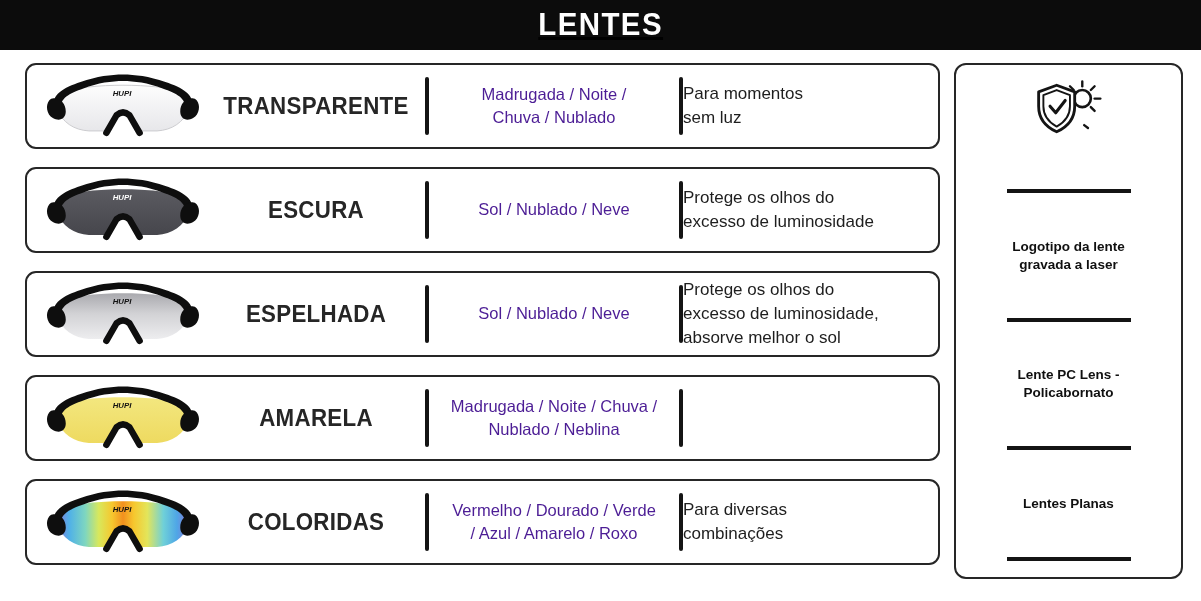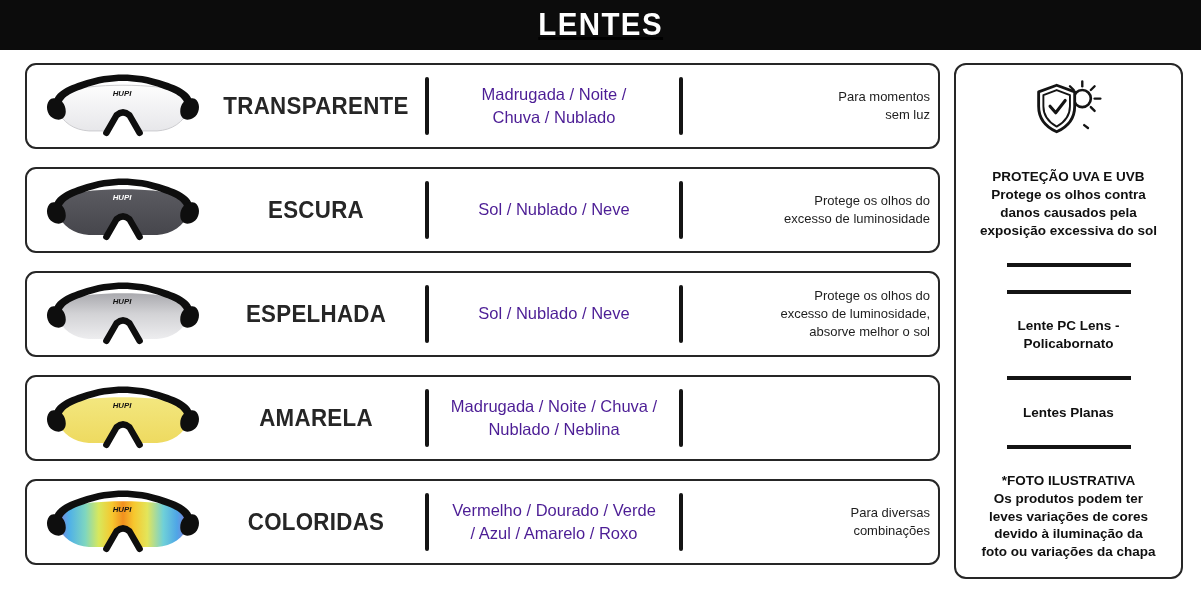--- a/index.html
+++ b/index.html
@@ -29,21 +29,21 @@
   .lens-name {
     width: 218px; flex: none; text-align: center; font-size: 23px;
     font-weight: bold; color: #262626; letter-spacing: 0.3px; transform: scaleX(0.97);
   }
   .vdiv { width: 4px; height: 58px; background: #141414; border-radius: 2px; flex: none; }
   .conditions {
     width: 250px; flex: none; text-align: center; font-size: 16.5px;
     color: #4c1d95; white-space: pre-line; line-height: 1.4;
   }
   .benefit {
-    flex: 1; text-align: right; font-size: 13px;
+    flex: 1; text-align: left; font-size: 17px;
     color: #1e1e1e; white-space: pre-line; line-height: 1.4;
   }
   .sidebar {
     width: 229px; height: 516px; border: 2px solid #262626; border-radius: 12px;
     background: #fff; display: flex; flex-direction: column; align-items: center;
     justify-content: space-between; padding: 12px 8px 16px;
   }
   .sb-text {
     font-size: 13.5px; font-weight: bold; color: #101010;
     text-align: center; white-space: pre-line; line-height: 1.32;
@@ -214,36 +214,29 @@
             <line x1="44" y1="13" x2="40" y2="9"></line>
             <line x1="55" y1="50" x2="59" y2="53"></line>
           </g>
           <circle cx="53" cy="22" r="9" fill="#ffffff" stroke="#141414" stroke-width="2.8"></circle>
           <path d="M26,8 L45,15 V30 C45,43 37,52 26,57 C15,52 7,43 7,30 V15 Z" fill="#ffffff" stroke="#141414" stroke-width="3" stroke-linejoin="round"></path>
           <path d="M26,13 L40,18.3 V30 C40,40 34,47 26,51.5 C18,47 12,40 12,30 V18.3 Z" fill="none" stroke="#141414" stroke-width="2" stroke-linejoin="round"></path>
           <path d="M19,30 L25,37 L35,24" fill="none" stroke="#141414" stroke-width="3.2" stroke-linecap="round" stroke-linejoin="round"></path>
         </svg>
       </div>
 
-      <div class="sb-text">PROTEÇÃO UVA E UVB
-Protege os olhos contra
-danos causados pela
-exposição excessiva do sol</div>
-      <div class="sb-div"></div>
-
+      <div class="sb-div"></div>
+
+      <div class="sb-text">Logotipo da lente
+gravada a laser</div>
       <div class="sb-div"></div>
 
       <div class="sb-text">Lente PC Lens -
 Policabornato</div>
       <div class="sb-div"></div>
 
       <div class="sb-text">Lentes Planas</div>
       <div class="sb-div"></div>
 
-      <div class="sb-text">*FOTO ILUSTRATIVA
-Os produtos podem ter
-leves variações de cores
-devido à iluminação da
-foto ou variações da chapa</div>
     </aside>
 
   </div>
 </div>
 
 </body></html>

